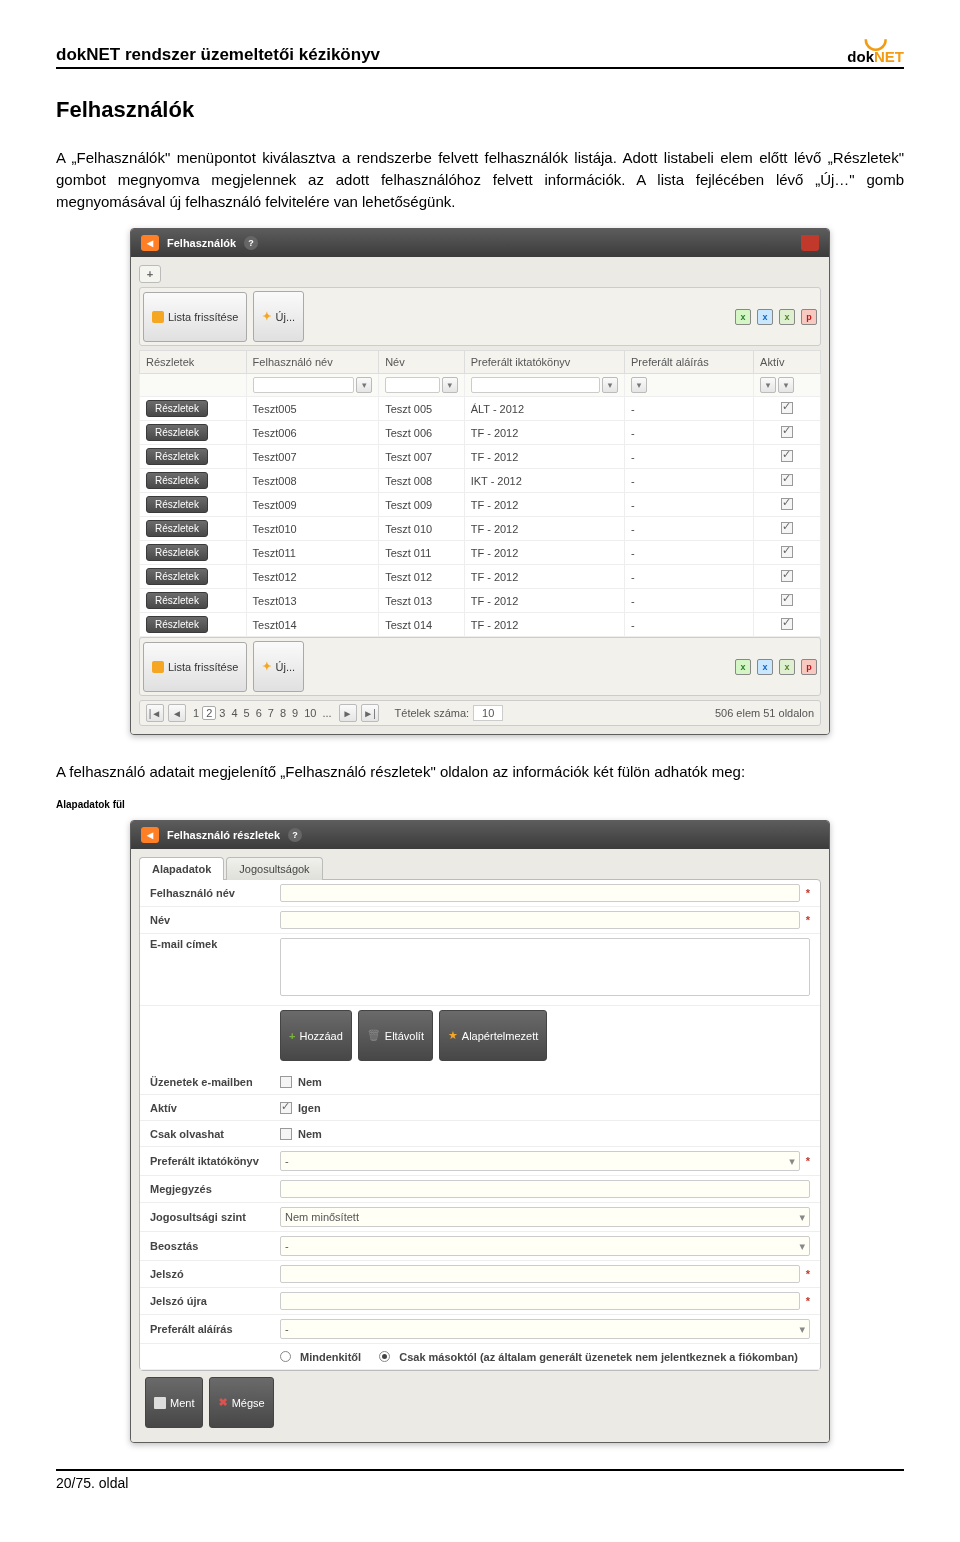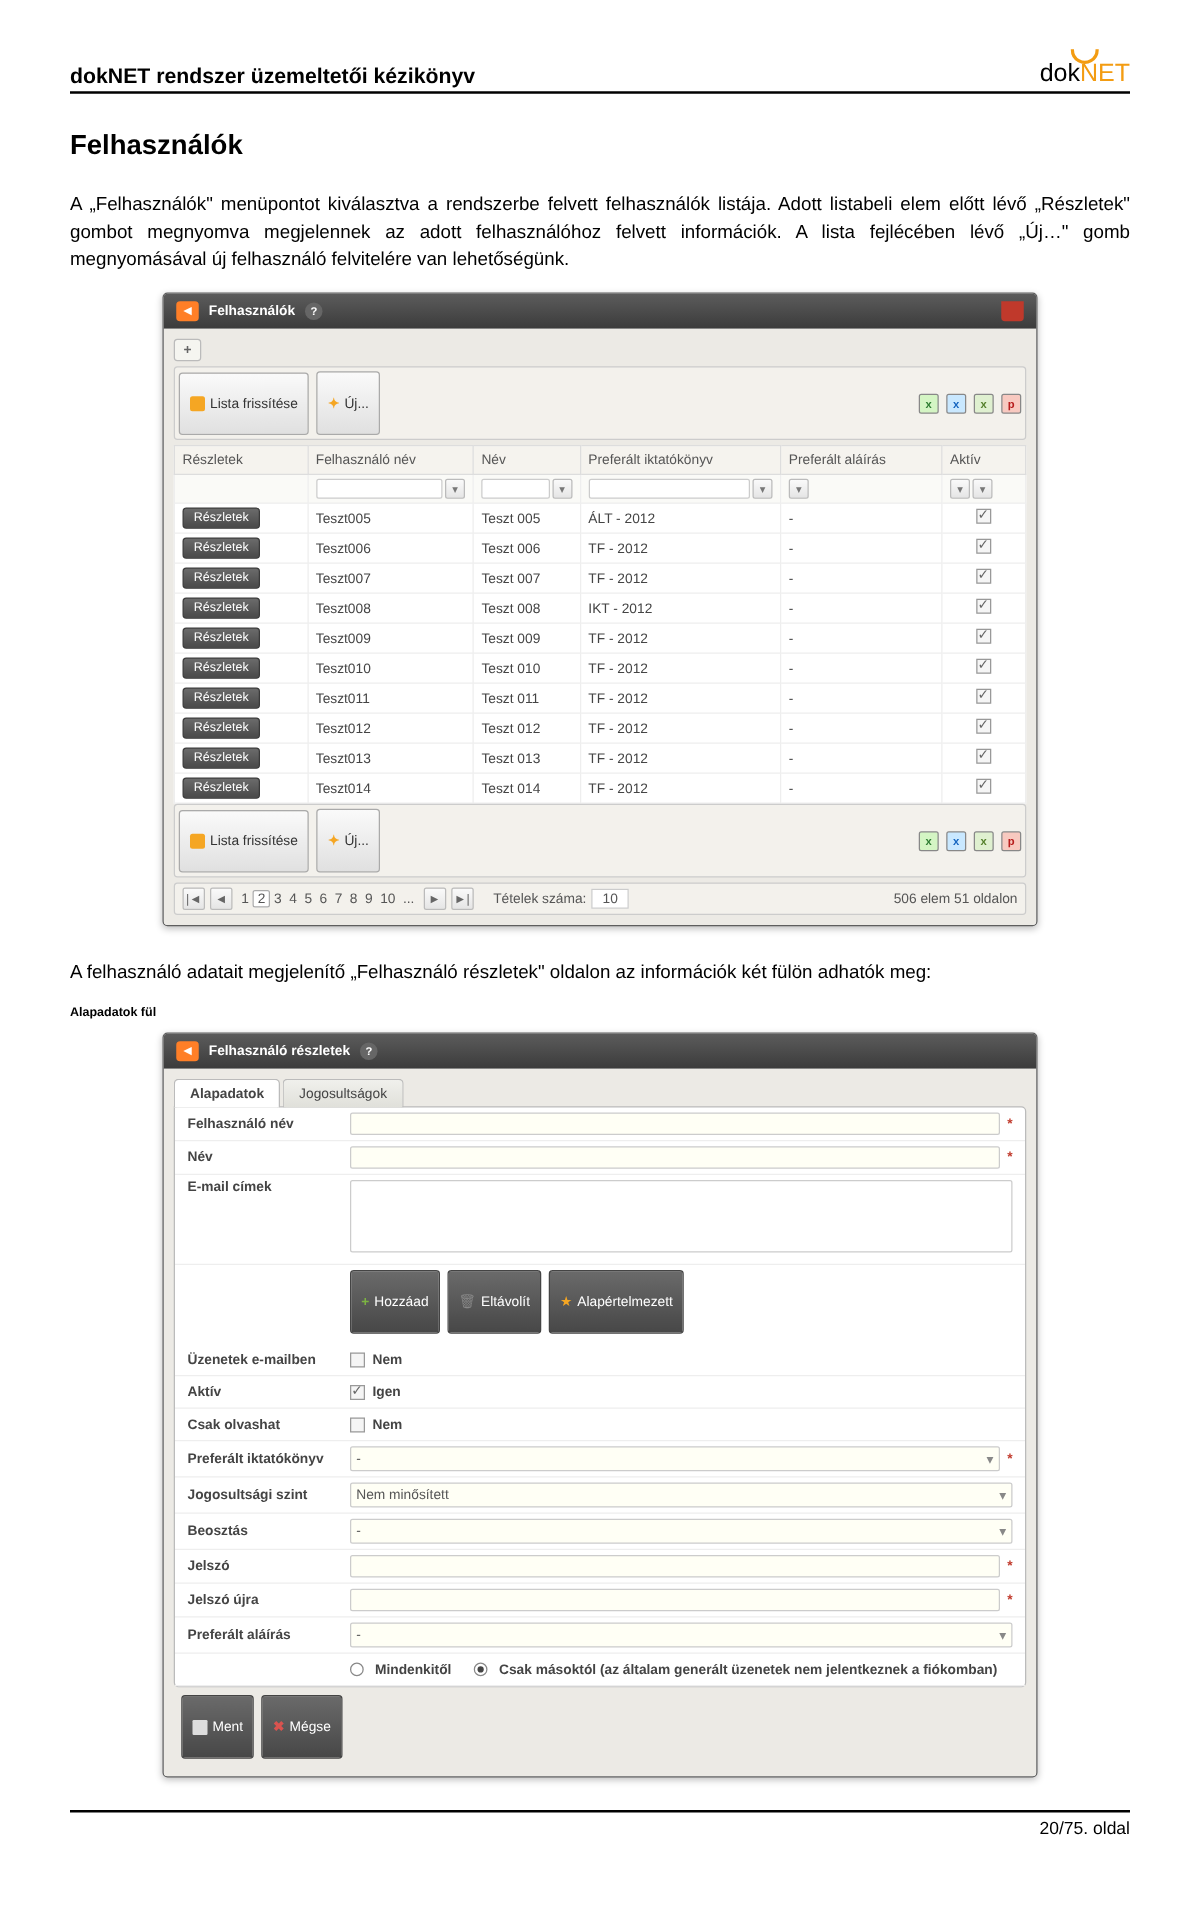--- a/index.html
+++ b/index.html
@@ -2,21 +2,21 @@
 <html><head>
 <meta charset="utf-8">
 <style>
   * { box-sizing: border-box; margin: 0; padding: 0; }
   body { font-family: Arial, sans-serif; background: #fff; color: #000; width: 960px; margin: 0 auto; position: relative; }
   .page { padding: 28px 56px 40px; }
   .header-row { display: flex; justify-content: space-between; align-items: flex-end; border-bottom: 2px solid #000; padding-bottom: 2px; margin-bottom: 28px; }
   .doc-title { font-size: 17px; font-weight: bold; }
   .logo { display: flex; flex-direction: column; align-items: center; }
   .logo-arc { font-size: 28px; line-height: 20px; color: #f39c12; font-weight: bold; }
-  .logo-text { font-size: 20px; font-weight: normal; }
+  .logo-text { font-size: 15px; font-weight: bold; }
   .logo-text .blk { color: #000; }
   .logo-text .org { color: #f39c12; }
   .section-title { font-size: 22px; font-weight: bold; margin: 10px 0 24px; }
   .body-text { font-size: 15px; text-align: justify; line-height: 1.45; margin-bottom: 16px; }
   .subheading { font-size: 10px; font-weight: bold; margin: 8px 0 10px; }
 
   
   .app-window { border: 1px solid #5e5e5e; border-radius: 4px; overflow: hidden; background: #e7e7e7; box-shadow: 0 2px 6px rgba(0,0,0,0.25); margin: 8px auto 26px; font-size: 11px; }
   .win-titlebar { background: linear-gradient(#5c5c5c,#3b3b3b); color: #fff; padding: 6px 10px; display: flex; align-items: center; gap: 8px; font-weight: bold; }
   .back-chip { background: #ff7f27; color:#fff; border-radius: 3px; width: 18px; height: 16px; display:inline-flex; align-items:center; justify-content:center; font-size:11px; }
@@ -78,21 +78,21 @@
   .radio.on::after { content:""; position:absolute; left:2px; top:2px; width:5px; height:5px; background:#444; border-radius:50%; }
   .btn-row { padding:6px; display:flex; gap:6px; background:#eceae5; }
   .email-actions { display:flex; gap:6px; padding:4px 10px 8px 140px; }
   .ic-plus { color:#7cb342; font-weight:bold; }
   .ic-trash { color:#888; }
   .ic-star { color:#f5a623; }
   .ic-save { width:12px; height:12px; background:#ddd; display:inline-block; border-radius:1px; }
   .ic-cancel { color:#d9534f; font-weight:bold; }
 
   .footer-rule { border-top: 2px solid #000; margin-top: 20px; }
-  .page-num { text-align:right; font-size:14px; padding-top:4px; }
+  .page-num { text-align:left; font-size:14px; padding-top:4px; }
 </style>
 </head>
 <body>
 
 <div class="page">
   <div class="header-row">
     <div class="doc-title">dokNET rendszer üzemeltetői kézikönyv</div>
     <div class="logo">
       <span class="logo-arc">◡</span>
       <span class="logo-text"><span class="blk">dok</span><span class="org">NET</span></span>
@@ -359,20 +359,26 @@
           <div class="form-label">Preferált iktatókönyv</div>
           <div class="form-field">
               <span class="sel">
                 <span>-</span>
                 <span class="caret">▾</span>
               </span>
               <span class="req">*</span>
             </div>
         </div>
         <div class="form-row">
+          <div class="form-label">Megjegyzés</div>
+          <div class="form-field">
+              <span class="inp"></span>
+            </div>
+        </div>
+        <div class="form-row">
           <div class="form-label">Jogosultsági szint</div>
           <div class="form-field">
               <span class="sel">
                 <span>Nem minősített</span>
                 <span class="caret">▾</span>
               </span>
             </div>
         </div>
         <div class="form-row">
           <div class="form-label">Beosztás</div>

